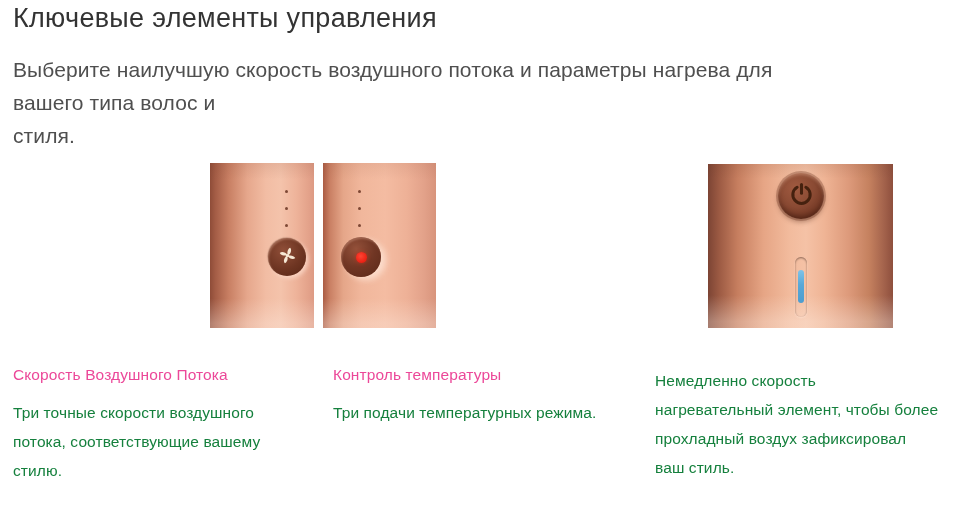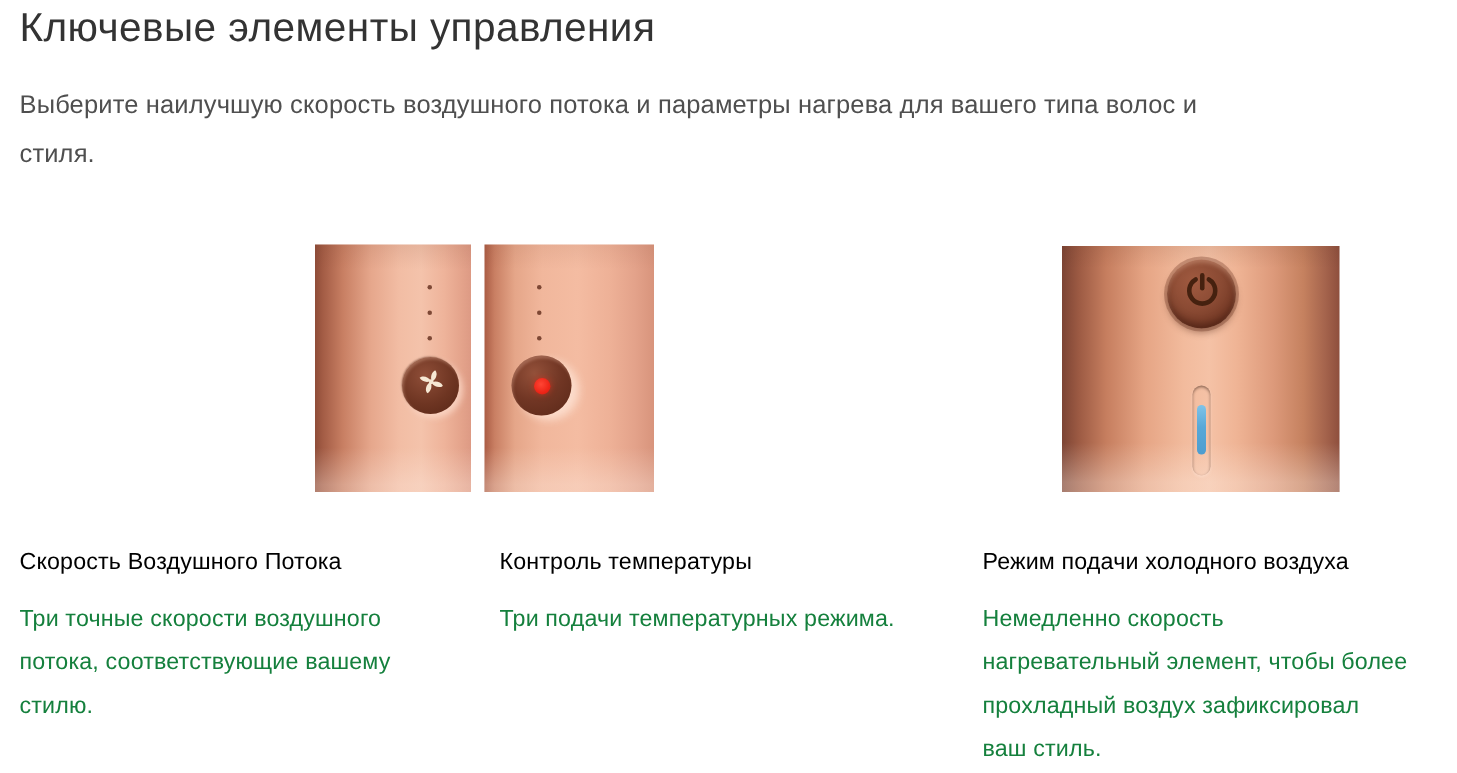--- a/index.html
+++ b/index.html
@@ -7,21 +7,21 @@
   .page {
     position:relative; width:971px; height:515px; background:#ffffff;
     font-family:"Liberation Sans", sans-serif; overflow:hidden;
   }
   .page-title {
     position:absolute; left:13px; top:3px;
     font-size:27px; font-weight:400; color:#333333; letter-spacing:0.3px;
   }
   .page-subtitle {
     position:absolute; left:13px; top:53px; width:810px;
-    font-size:17px; line-height:33px; color:#4f4f4f; letter-spacing:0.1px;
+    font-size:21px; line-height:33px; color:#4f4f4f; letter-spacing:0.1px;
   }
   
   .figure { position:absolute; top:163px; height:165px; }
   .fig-airflow { left:210px; width:104px;
     background:
       linear-gradient(180deg, rgba(110,55,38,0.10) 0%, rgba(110,55,38,0) 10%, rgba(255,240,230,0) 82%, rgba(255,242,234,0.30) 97%),
       linear-gradient(90deg, #8e4c38 0%, #a35c45 5%, #c87f63 18%, #e6a78c 36%, #f2bda4 54%, #f4c3ab 68%, #eeb39a 83%, #e4a38b 94%, #dd9a84 100%);
   }
   .fig-temp { left:323px; width:113px;
     background:
@@ -68,21 +68,21 @@
   .cold-slider-track {
     position:absolute; left:3px; top:13px; width:6px; height:33px; border-radius:3px;
     background:linear-gradient(180deg, #7fc3e8 0%, #58a8d7 45%, #4d9dcf 100%);
   }
   
   .caption { position:absolute; top:366px; }
   .cap-1 { left:13px;  width:285px; }
   .cap-2 { left:333px; width:300px; }
   .cap-3 { left:655px; width:306px; }
   .caption h3 {
-    font-size:15.5px; font-weight:500; color:#000000; letter-spacing:0.1px; margin-bottom:14px;
+    font-size:15.5px; font-weight:500; color:#ec4899; letter-spacing:0.1px; margin-bottom:14px;
   }
   .caption .body-line {
     font-size:15.5px; line-height:29px; color:#15803d; letter-spacing:0.1px;
   }
 </style>
 </head>
 <body>
 
 <div class="page">
 
@@ -141,20 +141,19 @@
     <div class="body-line">потока, соответствующие вашему</div>
     <div class="body-line">стилю.</div>
   </div>
 
   <div class="caption cap-2">
     <h3>Контроль температуры</h3>
     <div class="body-line">Три подачи температурных режима.</div>
   </div>
 
   <div class="caption cap-3">
-    <h3>Режим подачи холодного воздуха</h3>
     <div class="body-line">Немедленно скорость</div>
     <div class="body-line">нагревательный элемент, чтобы более</div>
     <div class="body-line">прохладный воздух зафиксировал</div>
     <div class="body-line">ваш стиль.</div>
   </div>
 
 </div>
 
 </body></html>

